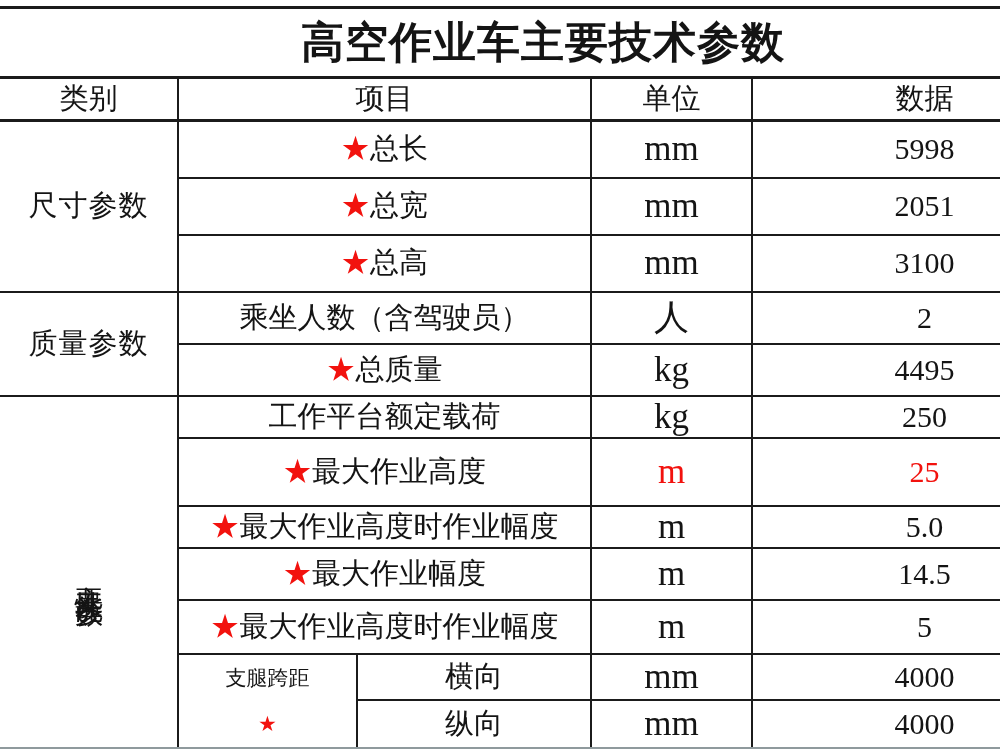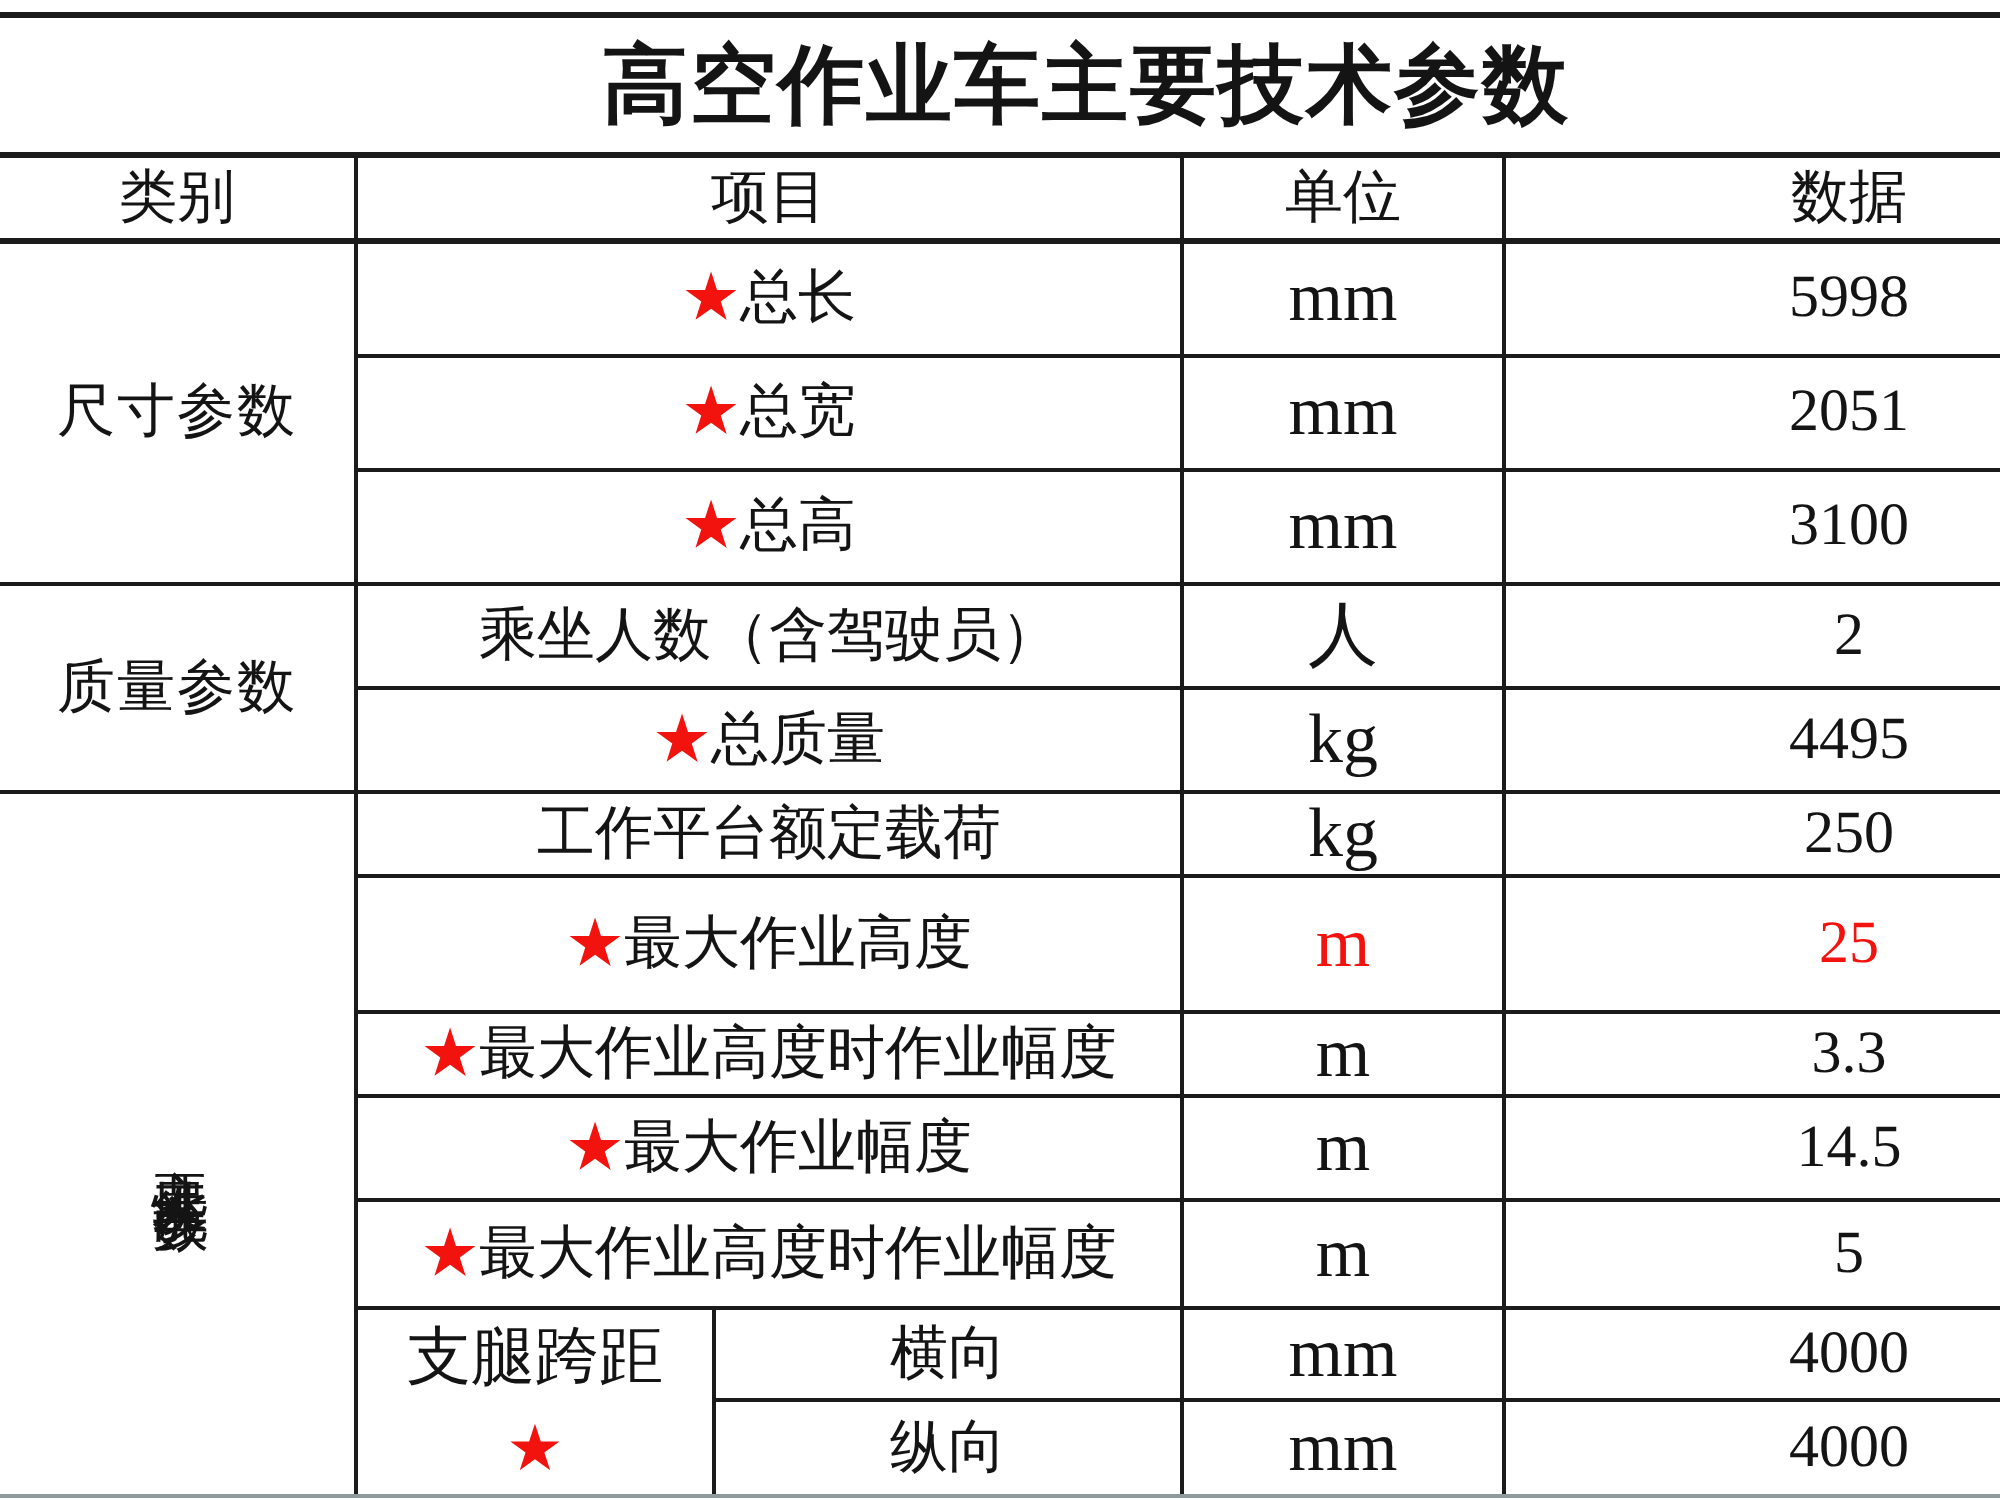--- a/index.html
+++ b/index.html
@@ -32,21 +32,21 @@
   .c-cat{font-size:29px;letter-spacing:1px;}
   .c-item{font-size:29px;}
   .c-unit{font-size:35px;margin-top:40px;}
   .c-val{font-size:30px;padding-left:96px;}
   .red{color:#f2120e;}
   .star{color:#f2120e;font-size:29px;}
   .vtext{
     writing-mode:vertical-rl;text-orientation:upright;
     display:inline-block;font-size:28px;line-height:1.08;letter-spacing:3px;
   }
-  .leg-line{height:46px;line-height:46px;font-size:32px;}
+  .leg-line{height:46px;line-height:46px;font-size:21px;}
 </style>
 </head>
 <body>
 
 <div class="wrap">
 <table>
   <colgroup>
     <col style="width:178px">
         <col style="width:179px">
         <col style="width:234px">
@@ -102,21 +102,21 @@
     <td class="er c-val">250</td>
   </tr>
   <tr style="height:68px">
     <td colspan="2" class="c-item"><span class="star">★</span><span>最大作业高度</span></td>
     <td class="c-unit red">m</td>
     <td class="er c-val red">25</td>
   </tr>
   <tr style="height:40px">
     <td colspan="2" class="c-item"><span class="star">★</span><span>最大作业高度时作业幅度</span></td>
     <td class="c-unit">m</td>
-    <td class="er c-val">3.3</td>
+    <td class="er c-val">5.0</td>
   </tr>
   <tr style="height:52px">
     <td colspan="2" class="c-item"><span class="star">★</span><span>最大作业幅度</span></td>
     <td class="c-unit">m</td>
     <td class="er c-val">14.5</td>
   </tr>
   <tr style="height:54px">
     <td colspan="2" class="c-item"><span class="star">★</span><span>最大作业高度时作业幅度</span></td>
     <td class="c-unit">m</td>
     <td class="er c-val">5</td>

